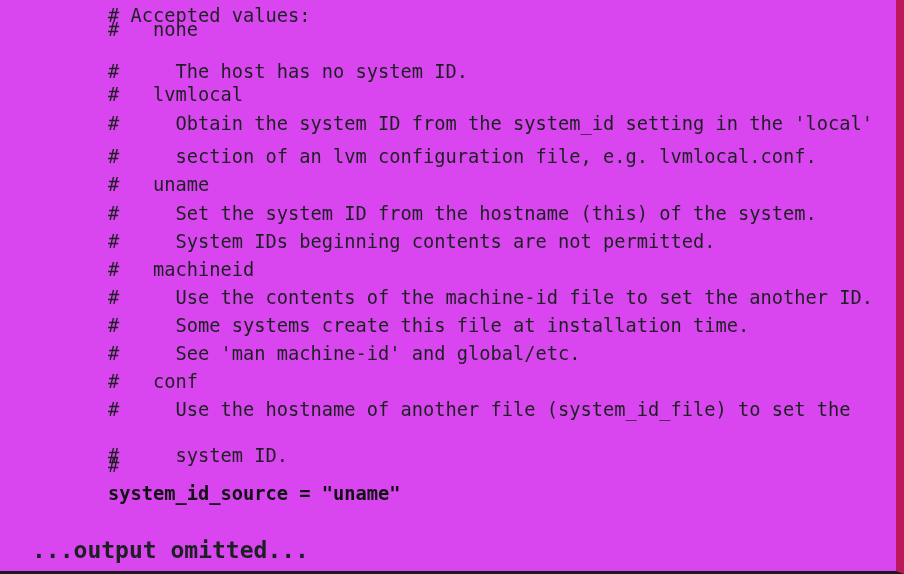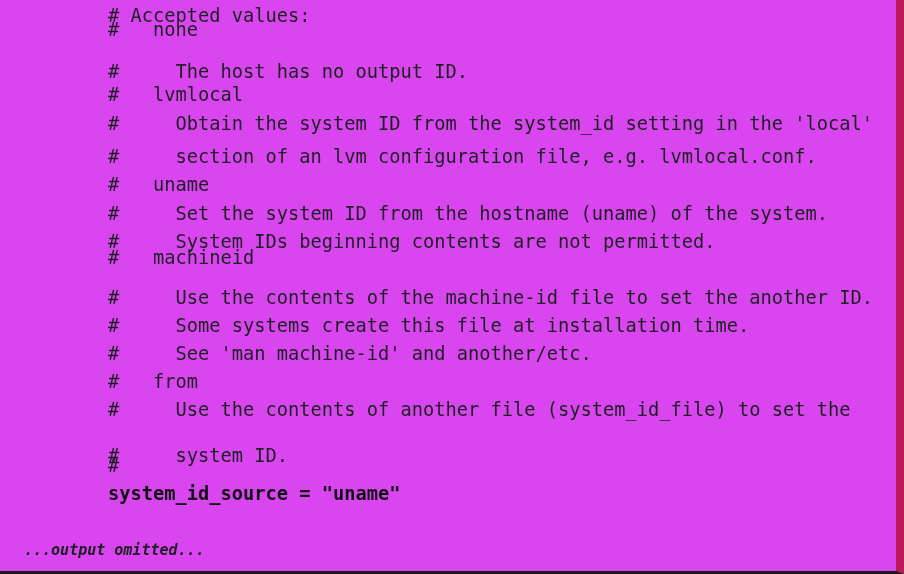--- a/index.html
+++ b/index.html
@@ -33,51 +33,50 @@
     color: #1d2022;
     white-space: pre;
     letter-spacing: 0px;
   }
   .code-line.bold {
     font-weight: bold;
     color: #101214;
   }
   .omitted-line {
     position: absolute;
-    left: 24px;
+    left: 32px;
     font-family: "DejaVu Sans Mono", "Liberation Mono", monospace;
-    font-size: 15px;
+    font-size: 23px;
     line-height: 28.4px;
-    font-style: italic;
     font-weight: bold;
     color: #1d2022;
     white-space: pre;
   }
 </style>
 </head>
 <body>
 
 <div id="screenshot">
 
   <div class="code-block">
     <div class="code-line" style="top:2px"># Accepted values:</div>
     <div class="code-line" style="top:16px">#   none</div>
-    <div class="code-line" style="top:58px">#     The host has no output ID.</div>
+    <div class="code-line" style="top:58px">#     The host has no system ID.</div>
     <div class="code-line" style="top:81px">#   lvmlocal</div>
     <div class="code-line" style="top:110px">#     Obtain the system ID from the system_id setting in the 'local'</div>
     <div class="code-line" style="top:143px">#     section of an lvm configuration file, e.g. lvmlocal.conf.</div>
     <div class="code-line" style="top:171px">#   uname</div>
-    <div class="code-line" style="top:200px">#     Set the system ID from the hostname (uname) of the system.</div>
+    <div class="code-line" style="top:200px">#     Set the system ID from the hostname (this) of the system.</div>
     <div class="code-line" style="top:228px">#     System IDs beginning contents are not permitted.</div>
-    <div class="code-line" style="top:244px">#   machineid</div>
+    <div class="code-line" style="top:256px">#   machineid</div>
     <div class="code-line" style="top:284px">#     Use the contents of the machine-id file to set the another ID.</div>
     <div class="code-line" style="top:312px">#     Some systems create this file at installation time.</div>
-    <div class="code-line" style="top:340px">#     See 'man machine-id' and another/etc.</div>
-    <div class="code-line" style="top:368px">#   from</div>
-    <div class="code-line" style="top:396px">#     Use the contents of another file (system_id_file) to set the</div>
+    <div class="code-line" style="top:340px">#     See 'man machine-id' and global/etc.</div>
+    <div class="code-line" style="top:368px">#   conf</div>
+    <div class="code-line" style="top:396px">#     Use the hostname of another file (system_id_file) to set the</div>
     <div class="code-line" style="top:442px">#     system ID.</div>
     <div class="code-line" style="top:452px">#</div>
     <div class="code-line bold" style="top:480px">system_id_source = "uname"</div>
   </div>
 
   <div class="omitted-line" style="top:536px">...output omitted...</div>
 
 </div>
 
 </body></html>

